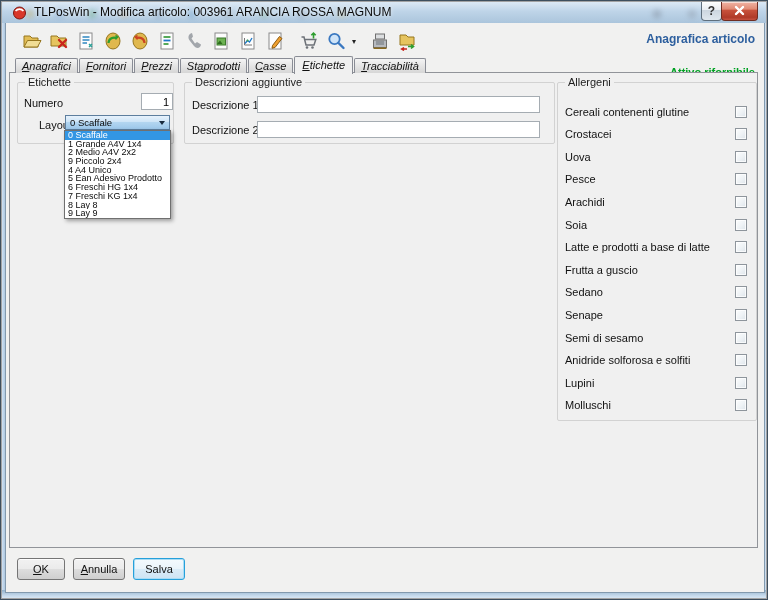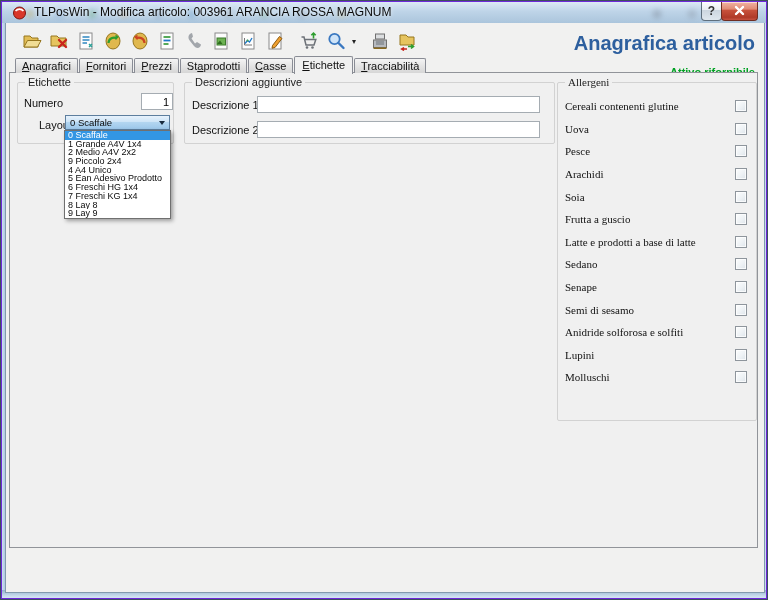--- a/index.html
+++ b/index.html
@@ -1,19 +1,19 @@
 <!DOCTYPE html>
 <html><head>
 <meta charset="utf-8">
 <style>
   * { margin:0; padding:0; box-sizing:border-box; }
   html,body { width:768px; height:600px; font-family:"Liberation Sans", sans-serif; }
   body { background:#888; }
 
-  .window { position:relative; width:768px; height:600px; background:#6d28d9;
+  .window { position:relative; width:768px; height:600px; background:#a3a3a3;
             border:1px solid #3e4f5e; overflow:hidden; }
 
   
   .frame-left  { position:absolute; left:1px;  top:21px; width:4px; bottom:1px;
                  background:linear-gradient(90deg,#cfe0f2,#a3c0da); }
   .frame-right { position:absolute; right:1px; top:21px; width:4px; bottom:1px;
                  background:linear-gradient(270deg,#cfe0f2,#a3c0da); }
   .frame-bottom{ position:absolute; left:1px; right:1px; bottom:1px; height:8px;
                  background:linear-gradient(#93b2cc,#c6daec 70%,#d6e6f4); }
 
@@ -53,46 +53,46 @@
 
   
   .client { position:absolute; left:4px; top:22px; width:760px; height:570px;
             background:#f1f1f0; border:1px solid #8299ad; border-top:none; }
 
   .toolbar { position:absolute; left:12px; top:4px; height:28px; display:flex; align-items:center; }
   .tbtn { width:27px; height:26px; display:flex; align-items:center; justify-content:center; }
   .tbtn.gap { margin-left:7px; }
   .caret { width:10px; font-size:8px; color:#222; text-align:center; }
 
-  .page-title { position:absolute; right:9px; top:9px; font-size:20px; font-weight:bold;
+  .page-title { position:absolute; right:9px; top:9px; font-size:12px; font-weight:bold;
                 color:#2d5f9e; }
   .status-text { position:absolute; right:9px; top:43px; font-size:11px; font-weight:bold;
                  color:#00a123; }
 
   
   .tabcontrol { position:absolute; left:3px; top:33px; width:749px; height:492px; }
-  .tabs { position:absolute; left:6px; top:0; height:17px; display:flex; align-items:flex-end; z-index:3; }
+  .tabs { position:absolute; left:6px; top:0; height:17px; display:flex; align-items:flex-end; z-index:3;font-style:italic; }
   .tab { height:15px; line-height:14px; padding:0 6px; font-size:11px; color:#111;
          background:linear-gradient(#f4f4f4,#e6e6e6 45%,#d6d6d6);
          border:1px solid #898c95; border-bottom:none; border-radius:2px 2px 0 0;
          margin-right:1px; white-space:nowrap; cursor:default; }
   .tab.active { height:18px; line-height:17px; padding:0 7px; background:#f0f0f0;
                 position:relative; top:1px; }
   .accel { text-decoration:underline; }
 
   .tabpage { position:absolute; left:0; right:0; top:16px; bottom:0;
              background:#f0f0f0; border:1px solid #919499; }
 
   
   .group { position:absolute; border:1px solid #d2d2d2; border-radius:2px; }
   .group > .gtitle { position:absolute; top:-7px; left:7px; background:#f0f0f0;
                      padding:0 3px; font-size:11px; color:#1c1c1c; }
   .g-etichette   { left:7px;   top:9px; width:157px; height:62px; }
   .g-descrizioni { left:174px; top:9px; width:371px; height:62px; }
-  .g-allergeni   { left:547px; top:9px; width:200px; height:339px;font-family:Liberation Serif, serif; }
+  .g-allergeni   { left:547px; top:9px; width:200px; height:339px; }
 
   .flabel { position:absolute; font-size:11px; color:#111; }
   .tbox { border:1px solid #a5acb2; background:#fff; font-size:11px;
           font-family:"Liberation Sans",sans-serif; padding:0 3px; }
   .numero-input { position:absolute; left:123px; top:10px; width:32px; height:17px; text-align:right; }
   .desc-input { position:absolute; left:72px; width:283px; height:17px; }
 
   
   .combo { position:absolute; left:47px; top:32px; width:105px; height:15px;
            border:1px solid #5d7e9e;
@@ -105,21 +105,21 @@
 
   .dropdown { position:absolute; left:54px; top:57px; width:107px;
               background:#fff; border:1px solid #707070;
               box-shadow:2px 2px 4px rgba(0,0,0,.35); z-index:20; }
   .opt { height:8.7px; line-height:8.6px; font-size:9px; padding-left:3px;
          color:#0a0a0a; white-space:nowrap; overflow:hidden; cursor:default; }
   .opt.selected { background:#3296e4; color:#fff; }
 
   
   .alist { position:absolute; left:0; right:0; top:12px; }
-  .arow { height:22.6px; display:flex; align-items:center; justify-content:space-between;
+  .arow { height:22.6px; display:flex; align-items:flex-end; justify-content:space-between;
           padding:0 9px 0 7px; }
   .arow .alabel { font-size:11px; color:#111; }
   .cb { width:12px; height:12px; border:1px solid #8e959c;
         background:linear-gradient(135deg,#fdfefe,#eef2f5 55%,#dde4ea);
         box-shadow:inset 0 0 0 1px rgba(255,255,255,.75); cursor:default; }
 
   
   .footer { position:absolute; left:0; right:0; bottom:0; height:44px; }
   .fbtn { position:absolute; top:10px; height:22px; font-size:11px; color:#111;
           border:1px solid #757575; border-radius:3px;
@@ -307,41 +307,45 @@
         </div>
 
         <div class="group g-allergeni">
           <span class="gtitle">Allergeni</span>
           <div class="alist">
               <div class="arow">
               <span class="alabel">Cereali contenenti glutine</span>
               <span class="cb"></span>
             </div>
               <div class="arow">
+              <span class="alabel">Crostacei</span>
+              <span class="cb"></span>
+            </div>
+              <div class="arow">
               <span class="alabel">Uova</span>
               <span class="cb"></span>
             </div>
               <div class="arow">
               <span class="alabel">Pesce</span>
               <span class="cb"></span>
             </div>
               <div class="arow">
               <span class="alabel">Arachidi</span>
               <span class="cb"></span>
             </div>
               <div class="arow">
               <span class="alabel">Soia</span>
               <span class="cb"></span>
             </div>
               <div class="arow">
+              <span class="alabel">Latte e prodotti a base di latte</span>
+              <span class="cb"></span>
+            </div>
+              <div class="arow">
               <span class="alabel">Frutta a guscio</span>
-              <span class="cb"></span>
-            </div>
-              <div class="arow">
-              <span class="alabel">Latte e prodotti a base di latte</span>
               <span class="cb"></span>
             </div>
               <div class="arow">
               <span class="alabel">Sedano</span>
               <span class="cb"></span>
             </div>
               <div class="arow">
               <span class="alabel">Senape</span>
               <span class="cb"></span>
             </div>
@@ -360,15 +364,20 @@
               <div class="arow">
               <span class="alabel">Molluschi</span>
               <span class="cb"></span>
             </div>
             </div>
         </div>
 
       </div>
     </div>
 
+    <div class="footer">
+      <div class="fbtn btn-ok"><span class="accel">O</span><span>K</span></div>
+      <div class="fbtn btn-annulla"><span class="accel">A</span><span>nnulla</span></div>
+      <div class="fbtn btn-salva">Salva</div>
+    </div>
 
   </div>
 </div>
 
 </body></html>

